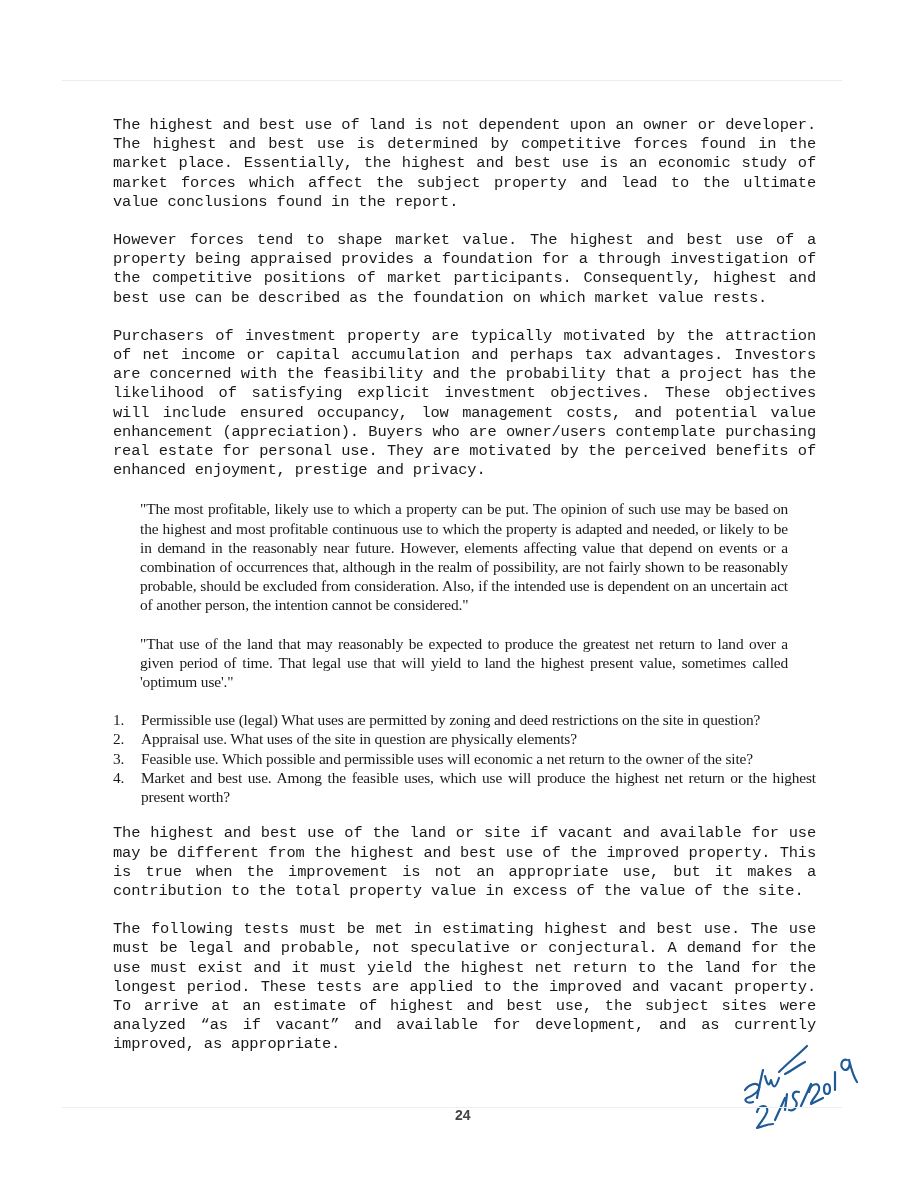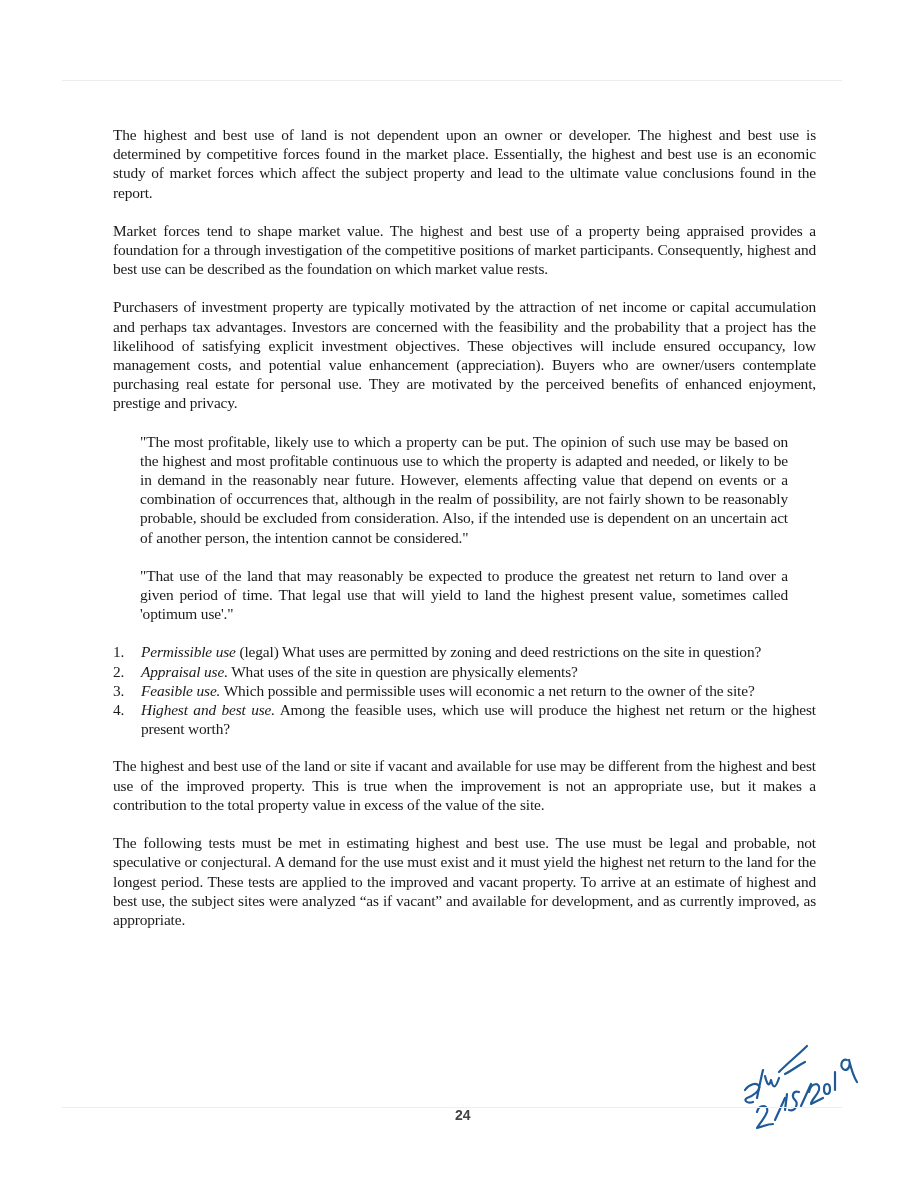--- a/index.html
+++ b/index.html
@@ -42,22 +42,23 @@
     }
     h1.heading {
       margin: 0 0 25px 0;
       font-size: 15.4px;
       font-weight: bold;
       text-decoration: underline;
       text-underline-offset: 2px;
       letter-spacing: -0.2px;
     }
     p.para {
-      margin: 17px 0 19px 0;
+      margin: 8px 0 19px 0;
       text-align: justify;
+      font-family: Liberation Mono, monospace;
     }
     blockquote.quote {
       margin: 0 0 19px 27px;
       padding: 0;
       width: 648px;
       text-align: justify;
     }
     ol.questions {
       list-style: none;
       margin: 0 0 18px 0;
@@ -68,21 +69,20 @@
       text-align: justify;
     }
     ol.questions .num {
       width: 28px;
       flex: 0 0 28px;
     }
     ol.questions .body {
       flex: 1;
     }
     ol.questions .term {
-      font-style: italic;
     }
     .page-number {
       position: absolute;
       left: 455px;
       top: 1107px;
       font-family: "Liberation Sans", "DejaVu Sans", sans-serif;
       font-size: 14px;
       font-weight: bold;
       color: #444444;
     }
@@ -99,21 +99,21 @@
     }
   </style>
 </head>
 <body>
 
 <div class="rule-top"></div>
 
 <div class="content">
 
   <p class="para">The highest and best use of land is not dependent upon an owner or developer.  The highest and best use is determined by competitive forces found in the market place.  Essentially, the highest and best use is an economic study of market forces which affect the subject property and lead to the ultimate value conclusions found in the report.</p>
-  <p class="para">Market forces tend to shape market value.  The highest and best use of a property being appraised provides a foundation for a through investigation of the competitive positions of market participants.  Consequently, highest and best use can be described as the foundation on which market value rests.</p>
+  <p class="para">However forces tend to shape market value.  The highest and best use of a property being appraised provides a foundation for a through investigation of the competitive positions of market participants.  Consequently, highest and best use can be described as the foundation on which market value rests.</p>
   <p class="para">Purchasers of investment property are typically motivated by the attraction of net income or capital accumulation and perhaps tax advantages.  Investors are concerned with the feasibility and the probability that a project has the likelihood of satisfying explicit investment objectives.  These objectives will include ensured occupancy, low management costs, and potential value enhancement (appreciation).  Buyers who are owner/users contemplate purchasing real estate for personal use.  They are motivated by the perceived benefits of enhanced enjoyment, prestige and privacy.</p>
 
   <blockquote class="quote">"The most profitable, likely use to which a property can be put.  The opinion of such use may be based on the highest and most profitable continuous use to which the property is adapted and needed, or likely to be in demand in the reasonably near future.  However, elements affecting value that depend on events or a combination of occurrences that, although in the realm of possibility, are not fairly shown to be reasonably probable, should be excluded from consideration.  Also, if the intended use is dependent on an uncertain act of another person, the intention cannot be considered."</blockquote>
   <blockquote class="quote">"That use of the land that may reasonably be expected to produce the greatest net return to land over a given period of time.  That legal use that will yield to land the highest present value, sometimes called 'optimum use'."</blockquote>
 
 
   <ol class="questions">
     <li>
       <span class="num">1.</span>
       <span class="body"><span class="term">Permissible use</span><span> (legal) What uses are permitted by zoning and  deed restrictions on the site in question?</span></span>
@@ -121,21 +121,21 @@
     <li>
       <span class="num">2.</span>
       <span class="body"><span class="term">Appraisal use.</span><span>  What uses of the site in question are physically elements?</span></span>
     </li>
     <li>
       <span class="num">3.</span>
       <span class="body"><span class="term">Feasible use.</span><span>  Which possible and permissible uses will economic a net return to the owner of the site?</span></span>
     </li>
     <li>
       <span class="num">4.</span>
-      <span class="body"><span class="term">Highest and best use.</span><span>  Among the feasible uses, which use will produce the highest net return or the highest present worth?</span></span>
+      <span class="body"><span class="term">Market and best use.</span><span>  Among the feasible uses, which use will produce the highest net return or the highest present worth?</span></span>
     </li>
   </ol>
 
   <p class="para">The highest and best use of the land or site if vacant and available for use may be different from the highest and best use of the improved property.  This is true when the improvement is not an appropriate use, but it makes a contribution to the total property value in excess of the value of the site.</p>
   <p class="para">The following tests must be met in estimating highest and best use.  The use must be legal and probable, not speculative or conjectural.  A demand for the use must exist and it must yield the highest net return to the land for the longest period.  These tests are applied to the improved and vacant property.  To arrive at an estimate of highest and best use, the subject sites were analyzed “as if vacant” and available for development, and as currently improved, as appropriate.</p>
 </div>
 
 <div class="page-number">24</div>
 
 <div class="signature">

